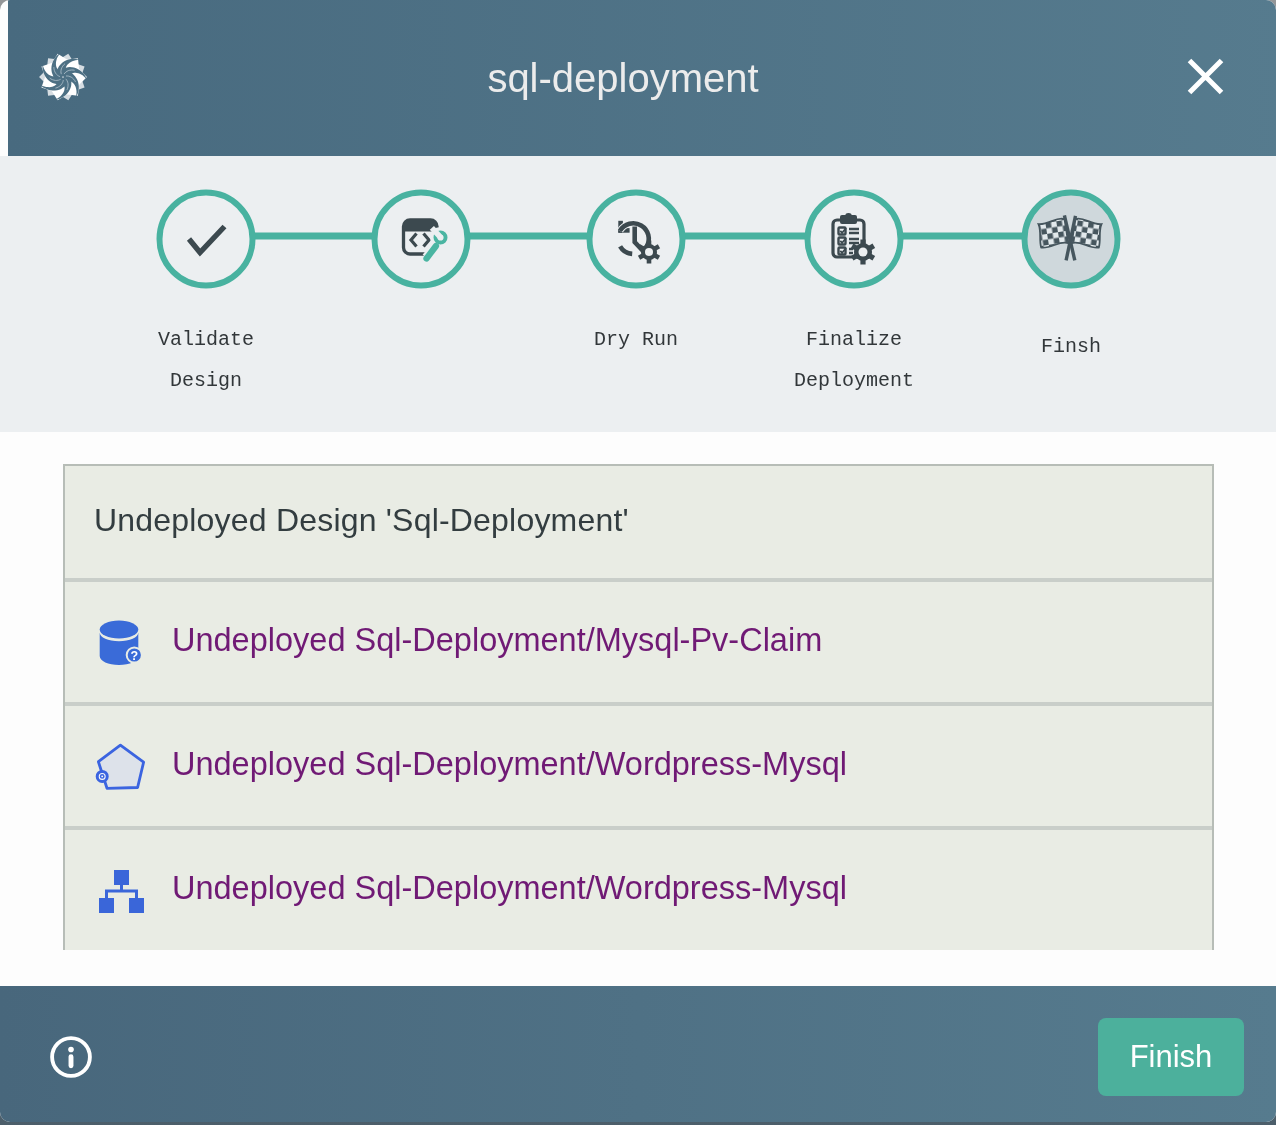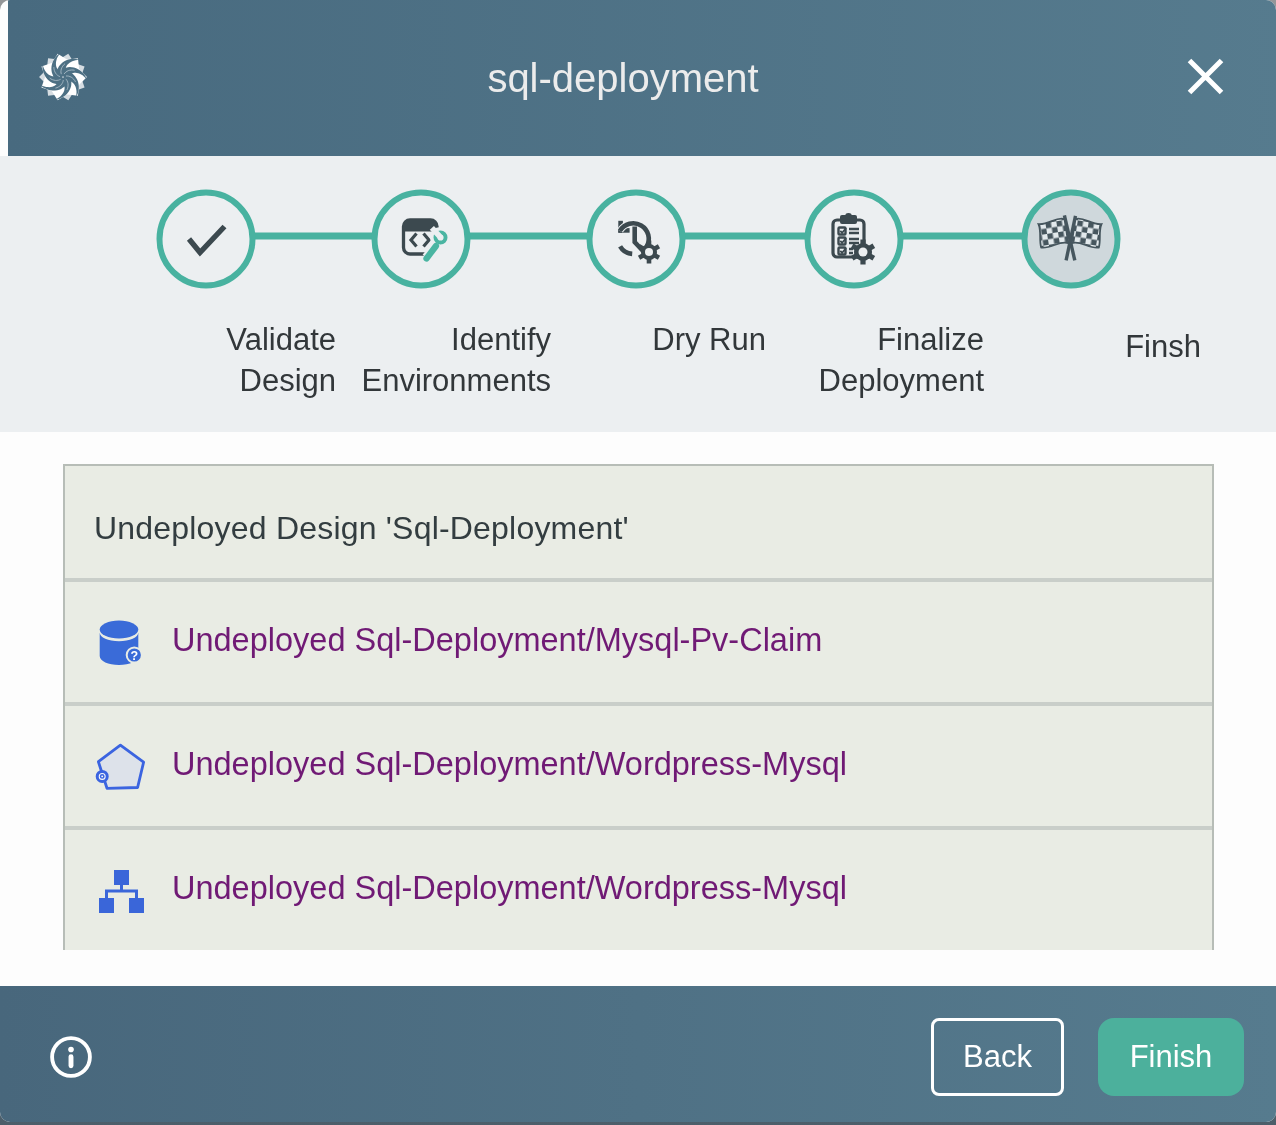--- a/index.html
+++ b/index.html
@@ -12,43 +12,43 @@
   .hdr { position:absolute; left:0; top:0; width:1276px; height:156px;
          background:linear-gradient(90deg,#486a7f 0%,#567b8e 100%);margin-left:8px; }
   .hdr .logo { position:absolute; left:30px; top:51px; }
   .hdr .title { position:absolute; left:0; top:0; width:1230px; height:156px;
                 display:flex; align-items:center; justify-content:center;
                 color:#ececec; font-size:40px; }
   .closex { position:absolute; right:60px; top:58px; width:37px; height:37px; }
   
   .stepper { position:absolute; left:0; top:156px; width:1276px; height:276px;
              background:#eceff1; }
-  .slabel { position:absolute; width:260px; text-align:right;
-            font-size:31px; color:#32373a; line-height:41px; }
+  .slabel { position:absolute; width:260px; text-align:center;
+            font-size:20px; color:#32373a; line-height:41px;font-family:Liberation Mono, monospace; }
   
   .panel { position:absolute; left:63px; top:464px; width:1151px; height:486px;
            background:#e9ece4; border:2px solid #b7bdb7; }
   .prow { position:absolute; left:0; width:1147px; background:#e9ece4; }
   .sep  { position:absolute; left:0; width:1147px; height:4px; background:#c9cec9; }
-  .phead { top:8px; height:112px; }
+  .phead { top:0; height:112px; }
   .hd-t { position:absolute; left:29px; top:36px; font-size:32px; color:#333d40; letter-spacing:0.2px; }
   .r1 { top:116px; height:120px; }
   .r2 { top:240px; height:120px; }
   .r3 { top:364px; height:120px; }
   .prow .icon { position:absolute; left:33px; }
   .prow .t { position:absolute; left:107px; top:40px; font-size:32.5px; color:#701a75; }
   
   .ftr { position:absolute; left:0; top:986px; width:1276px; height:136px;
          background:linear-gradient(90deg,#48677c 0%,#567b8e 100%); }
   .ftr .info { position:absolute; left:50px; top:50px; }
   .btn { position:absolute; top:32px; height:78px; border-radius:8px;
          display:flex; align-items:center; justify-content:center;
          font-size:31px; color:#fff; }
   .btn.back { left:931px; width:133px; border:3px solid #fff; }
-  .btn.finish { left:1098px; width:146px; background:#4cb09c;border-radius:16px; }
+  .btn.finish { left:1098px; width:146px; background:#4cb09c; }
 </style>
 </head>
 <body>
 <div class="modal">
 
   <div class="hdr">
     <div class="title">sql-deployment</div>
     <svg class="logo" width="50" height="52" viewBox="-26 -27 52 54">
       <g transform="rotate(25.7)">
           <rect x="3.90" y="-8.70" width="17.4" height="17.4" fill="#d6dde2" transform="rotate(45 12.6 0)"></rect>
@@ -218,21 +218,20 @@
         <path d="M1075.5 215.8 L1066.1 260.4" stroke="#46565e" stroke-width="3.4" fill="none"></path>
         <g transform="rotate(-9 1064.5 219)">
           <path d="M1064.5 219 C 1057 215, 1048 222.5, 1038 220 C 1040 227.5, 1036 235.5, 1037 243.5 C 1046.5 246.5, 1056.5 239, 1064.5 243.5 Z" fill="url(#chk)" stroke="#46565e" stroke-width="1.8"></path>
         </g>
         <g transform="rotate(9 1075.5 219)">
           <path d="M1075.5 219 C 1083 215, 1092 222.5, 1102 220 C 1100 227.5, 1104 235.5, 1103 243.5 C 1093.5 246.5, 1083.5 239, 1075.5 243.5 Z" fill="url(#chk)" stroke="#46565e" stroke-width="1.8"></path>
         </g>
       </g>
     </svg>
     <div class="slabel" style="left:76px;  top:163px;">Validate<br>Design</div>
-    <div class="slabel" style="left:291px; top:163px;">Identify<br>Environments</div>
     <div class="slabel" style="left:724px; top:163px;">Finalize<br>Deployment</div>
     <div class="slabel" style="left:506px; top:163px;">Dry Run</div>
     <div class="slabel" style="left:941px; top:170px;">Finsh</div>
   </div>
 
   <div class="panel">
     <div class="prow phead">
         <div class="hd-t">Undeployed Design 'Sql-Deployment'</div>
       </div>
     <div class="sep" style="top:112px;"></div>
@@ -267,16 +266,15 @@
       <div class="t">Undeployed Sql-Deployment/Wordpress-Mysql</div>
     </div>
   </div>
 
   <div class="ftr">
     <svg class="info" width="42" height="42" viewBox="0 0 24 24">
       <circle cx="12" cy="12" r="10.8" fill="none" stroke="#fff" stroke-width="2.2"></circle>
       <circle cx="12" cy="7.7" r="1.6" fill="#fff"></circle>
       <rect x="10.6" y="10.4" width="2.8" height="8" rx="1.4" fill="#fff"></rect>
     </svg>
-    <div class="btn back">Back</div>
     <div class="btn finish">Finish</div>
   </div>
 </div>
 
 </body></html>

